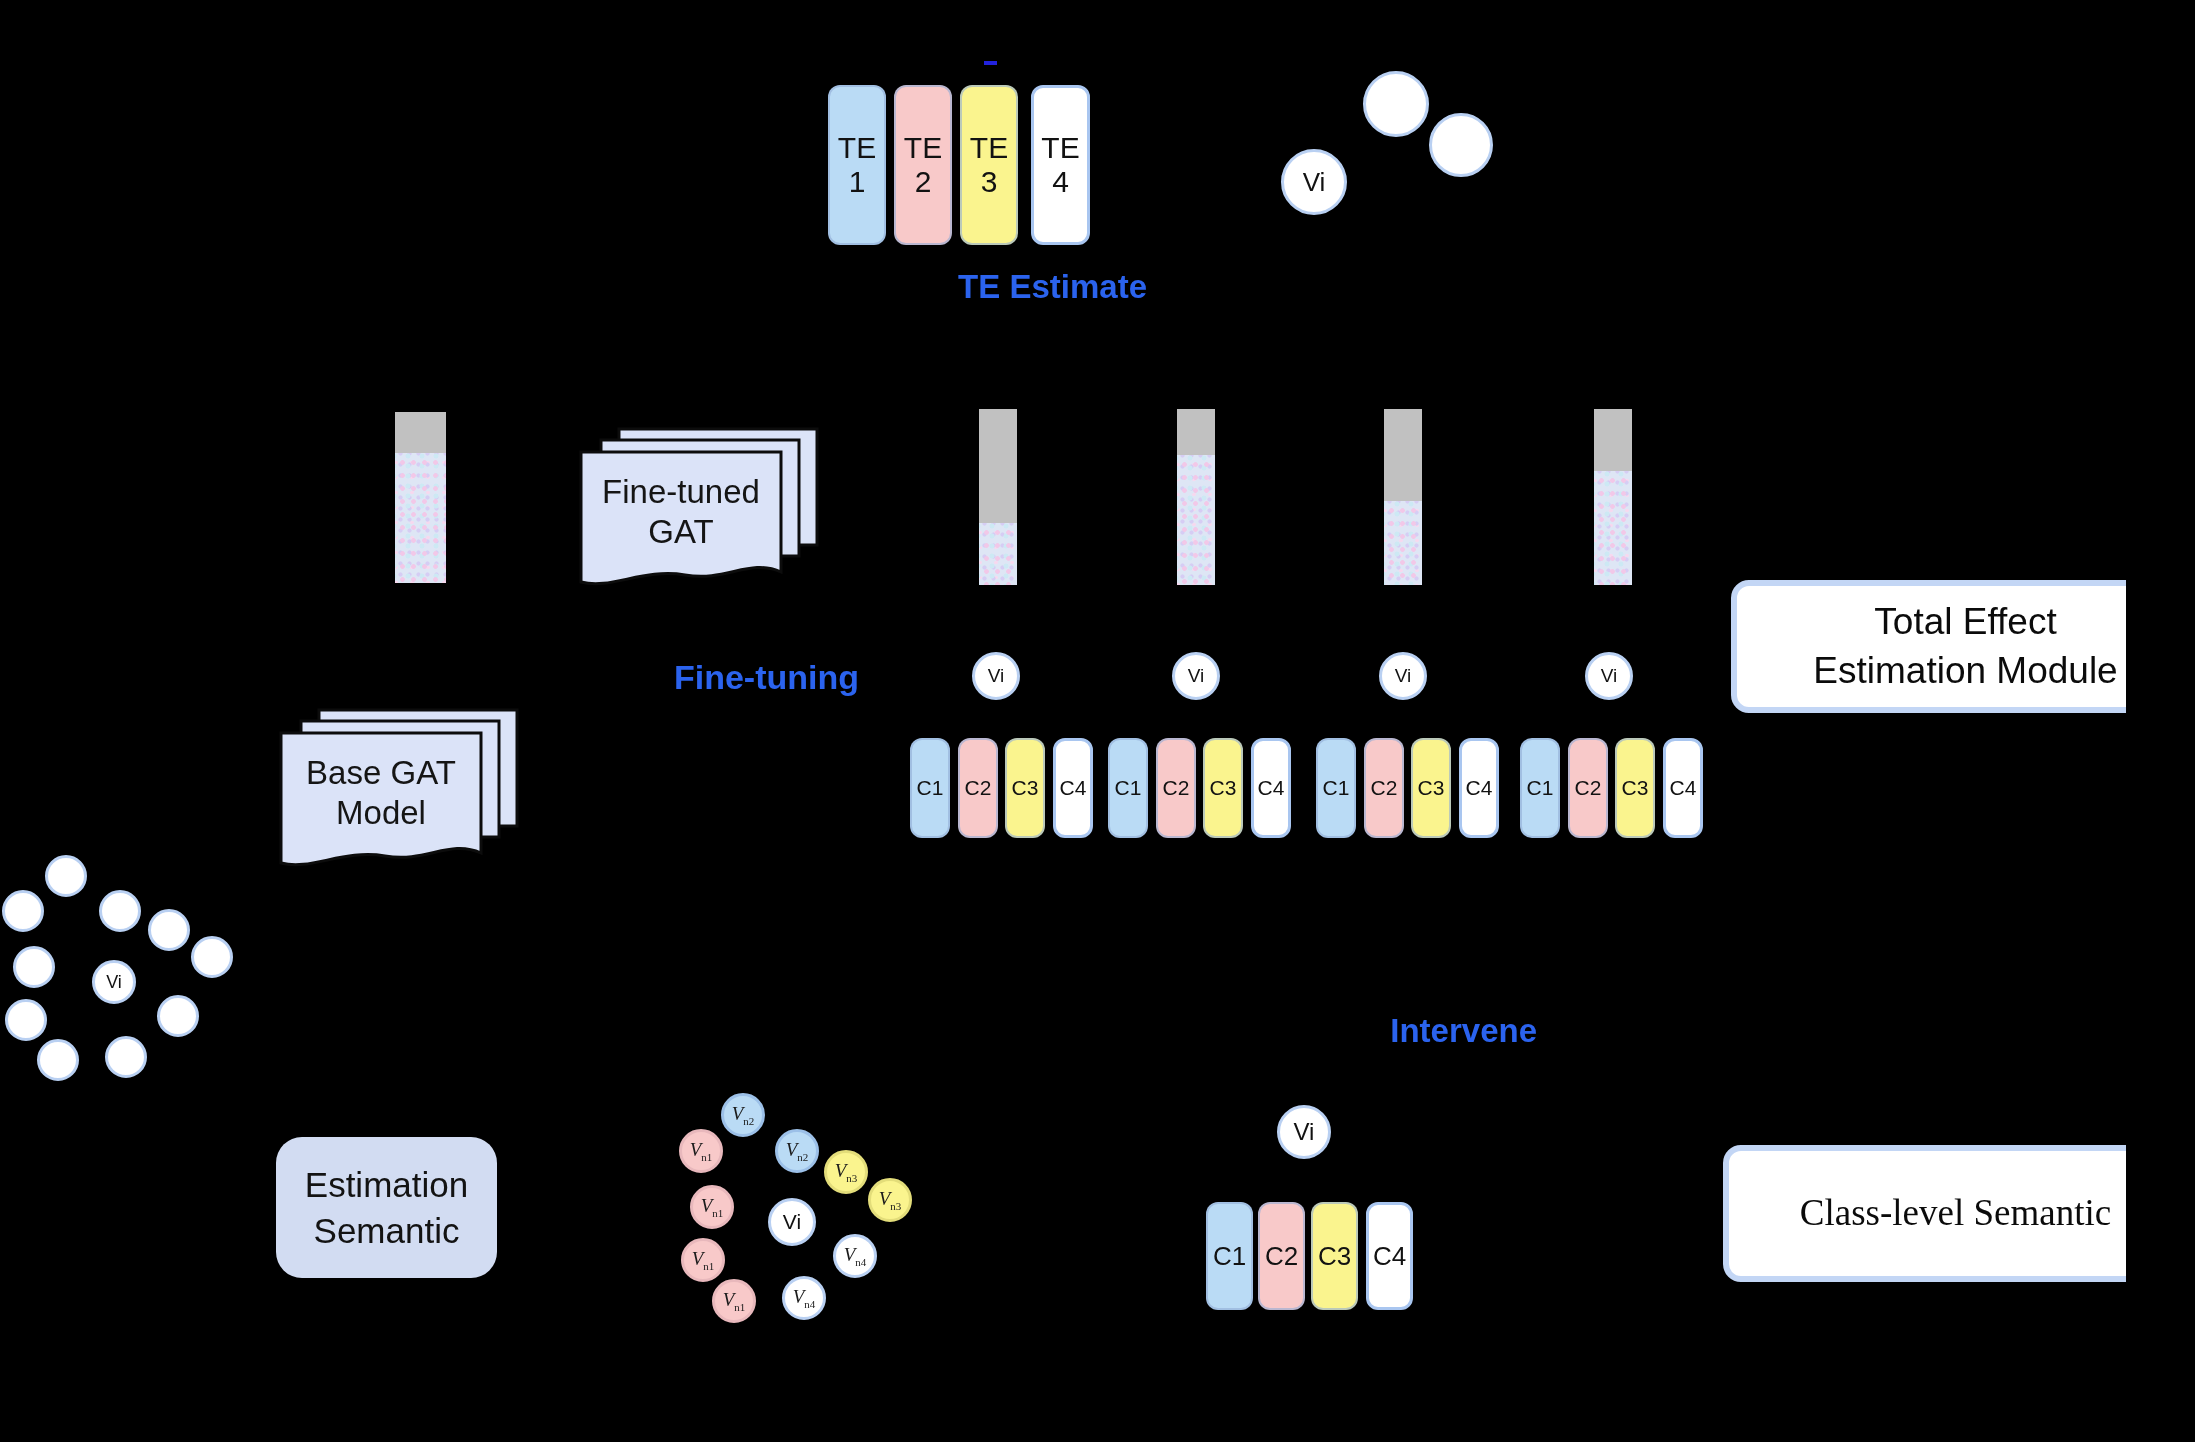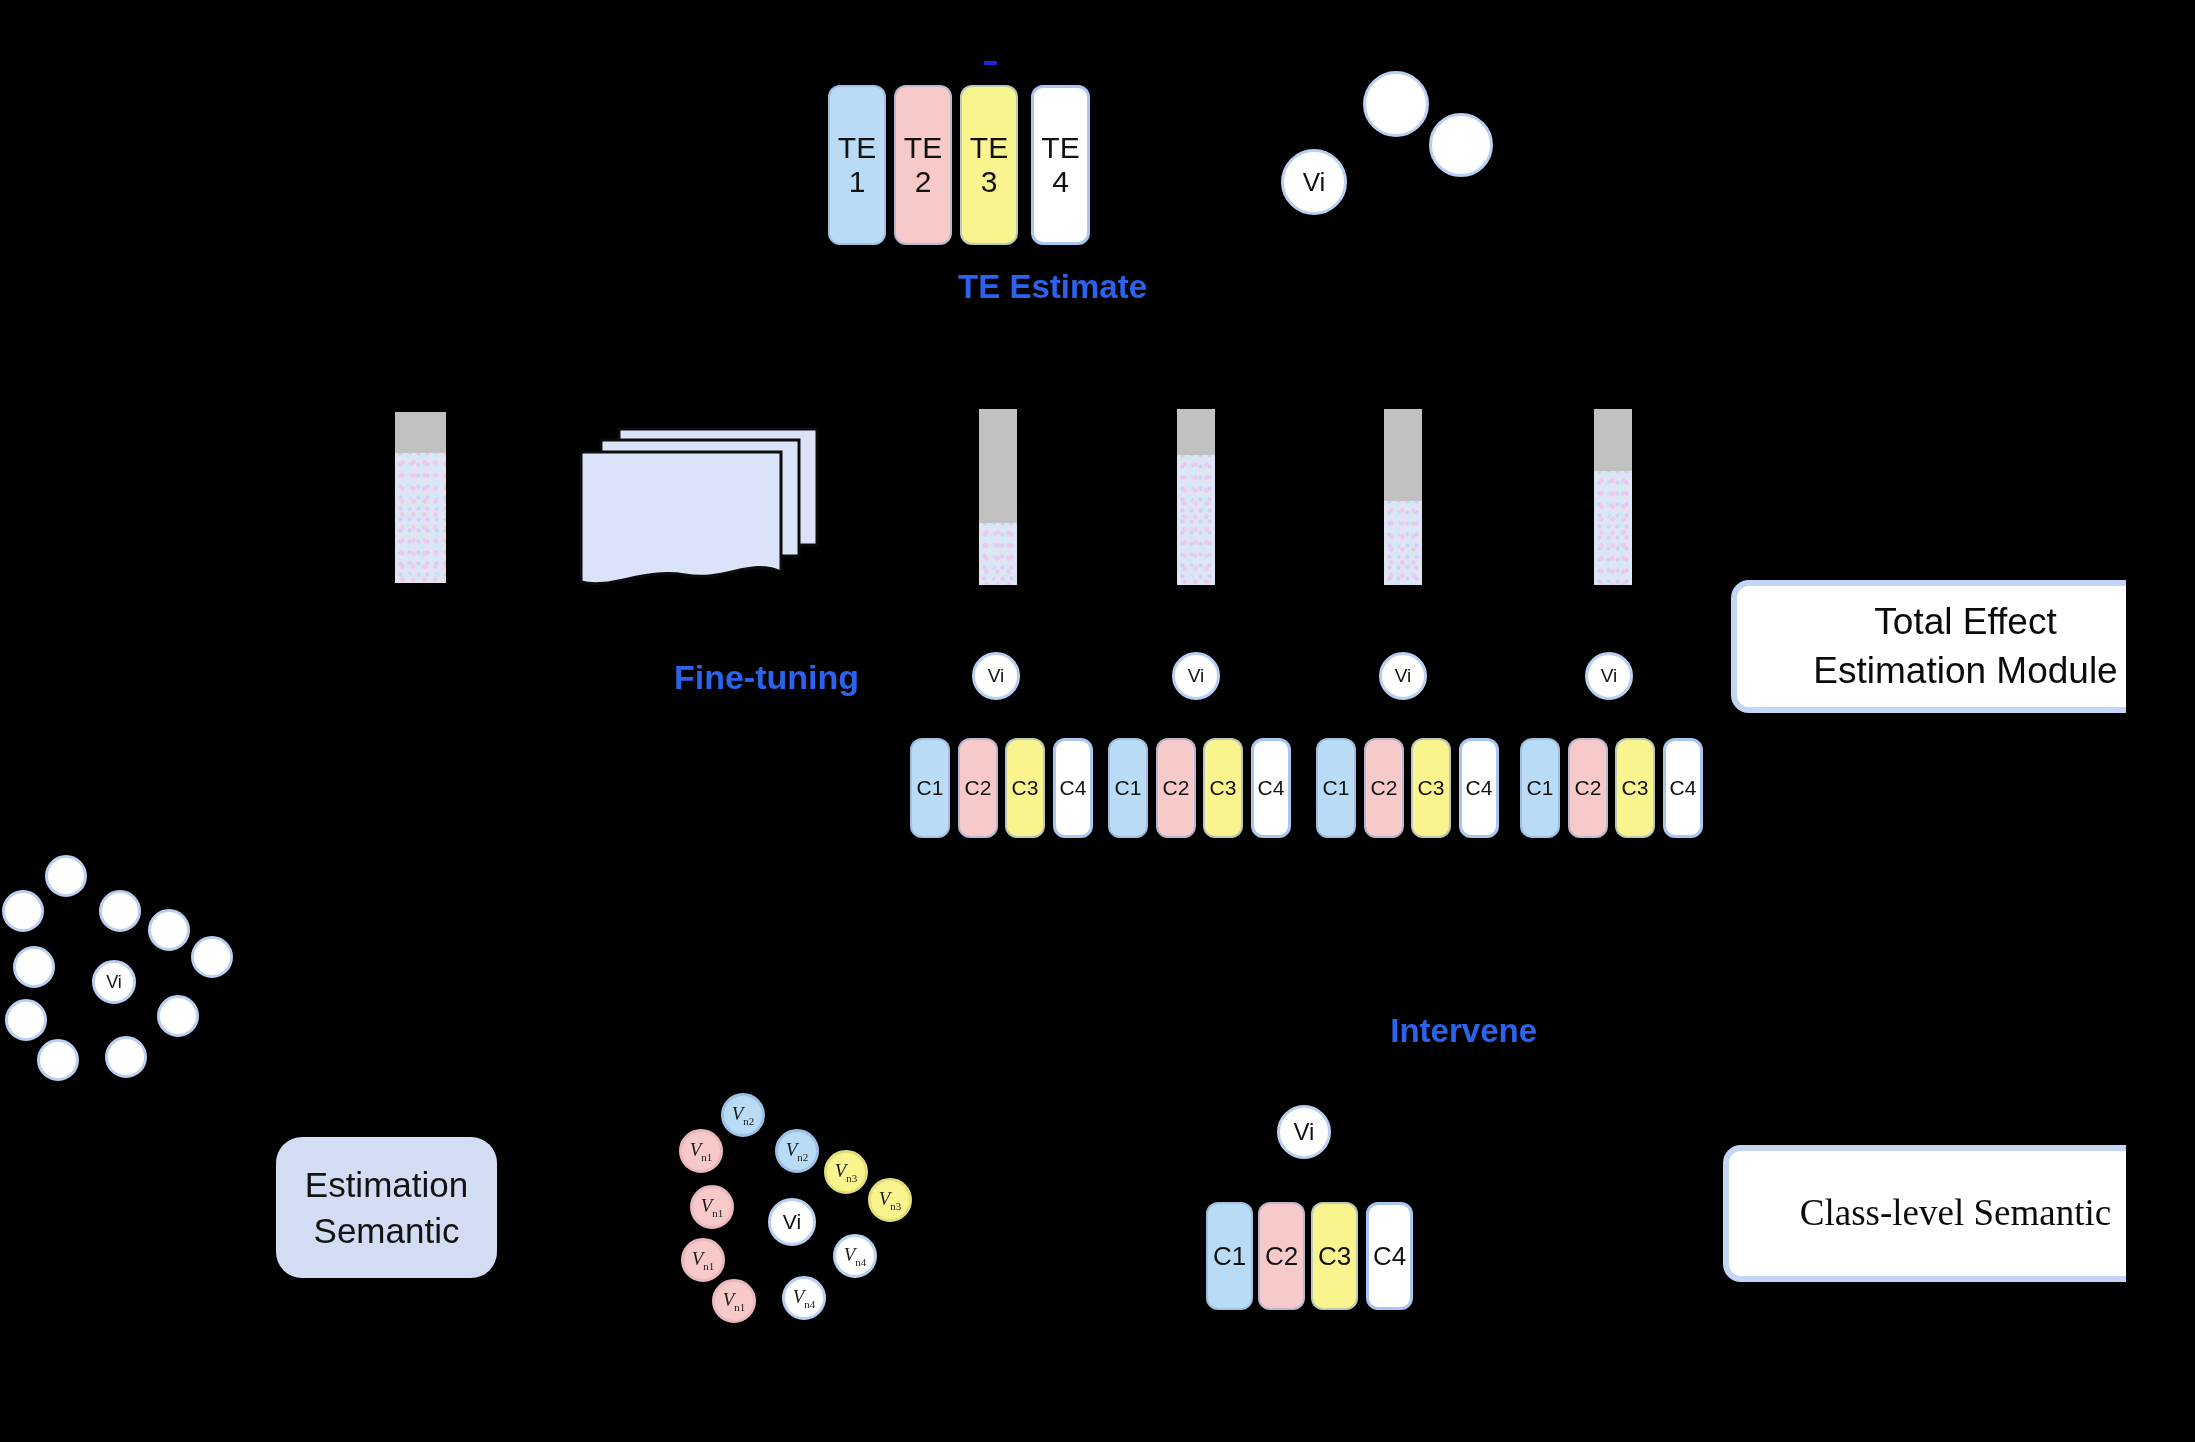--- a/index.html
+++ b/index.html
@@ -67,20 +67,24 @@
     <div class="bar-grey" style="height: 24%;"></div>
     <div class="noise"></div>
   </div>
 
   <div class="abs" style="left:577px;top:426px;width:250px;height:170px;">
     <svg width="250" height="170" viewBox="0 0 250 170">
       <rect x="42" y="3" width="198" height="116" fill="#dbe3f8" stroke="#0c0c0c" stroke-width="3"></rect>
       <rect x="24" y="14" width="198" height="116" fill="#dbe3f8" stroke="#0c0c0c" stroke-width="3"></rect>
       <path d="M4 26 H204 V146 C172 132 150 156 108 149 C66 142 34 164 4 156 Z" fill="#dbe3f8" stroke="#0c0c0c" stroke-width="3"></path>
     </svg>
+    <div class="abs doc-text" style="left:4px;top:30px;width:200px;height:112px;font-size:33px;">
+      <span>Fine-tuned</span>
+      <span>GAT</span>
+    </div>
   </div>
 
   <div class="abs accent" style="left: 559px; top: 658px; width: 300px; font-size: 34px; color: rgb(43, 99, 238);">Fine-tuning</div>
 
   <div class="abs bar" style="left:979px;top:409px;width:38px;height:176px;">
     <div class="bar-grey" style="height: 65%;"></div>
     <div class="noise"></div>
   </div>
   <div class="abs bar" style="left:1177px;top:409px;width:38px;height:176px;">
     <div class="bar-grey" style="height: 26%;"></div>
@@ -118,20 +122,31 @@
   <div class="abs pill" style="left: 1520px; top: 738px; width: 40px; height: 100px; font-size: 21px; background-color: rgb(186, 219, 245);">C1</div>
   <div class="abs pill" style="left: 1568px; top: 738px; width: 40px; height: 100px; font-size: 21px; background-color: rgb(248, 201, 201);">C2</div>
   <div class="abs pill" style="left: 1615px; top: 738px; width: 40px; height: 100px; font-size: 21px; background-color: rgb(250, 244, 142);">C3</div>
   <div class="abs pill whiteb" style="left: 1663px; top: 738px; width: 40px; height: 100px; font-size: 21px; background-color: rgb(255, 255, 255);">C4</div>
 
   <div class="abs module-box" style="left:1721px;top:580px;width:469px;height:133px;font-size:37px;margin-left:10px;">
     <span>Total Effect</span>
     <span>Estimation Module</span>
   </div>
 
+  <div class="abs" style="left:277px;top:707px;width:250px;height:170px;">
+    <svg width="250" height="170" viewBox="0 0 250 170">
+      <rect x="42" y="3" width="198" height="116" fill="#dbe3f8" stroke="#0c0c0c" stroke-width="3"></rect>
+      <rect x="24" y="14" width="198" height="116" fill="#dbe3f8" stroke="#0c0c0c" stroke-width="3"></rect>
+      <path d="M4 26 H204 V146 C172 132 150 156 108 149 C66 142 34 164 4 156 Z" fill="#dbe3f8" stroke="#0c0c0c" stroke-width="3"></path>
+    </svg>
+    <div class="abs doc-text" style="left:4px;top:30px;width:200px;height:112px;font-size:33px;">
+      <span>Base GAT</span>
+      <span>Model</span>
+    </div>
+  </div>
 
   <div class="abs circle" style="left:45px;top:855px;width:42px;height:42px;"></div>
   <div class="abs circle" style="left:2px;top:890px;width:42px;height:42px;"></div>
   <div class="abs circle" style="left:99px;top:890px;width:42px;height:42px;"></div>
   <div class="abs circle" style="left:148px;top:909px;width:42px;height:42px;"></div>
   <div class="abs circle" style="left:191px;top:936px;width:42px;height:42px;"></div>
   <div class="abs circle" style="left:13px;top:946px;width:42px;height:42px;"></div>
   <div class="abs circle" style="left:92px;top:960px;width:44px;height:44px;font-size:18px;">Vi</div>
   <div class="abs circle" style="left:5px;top:999px;width:42px;height:42px;"></div>
   <div class="abs circle" style="left:157px;top:995px;width:42px;height:42px;"></div>

